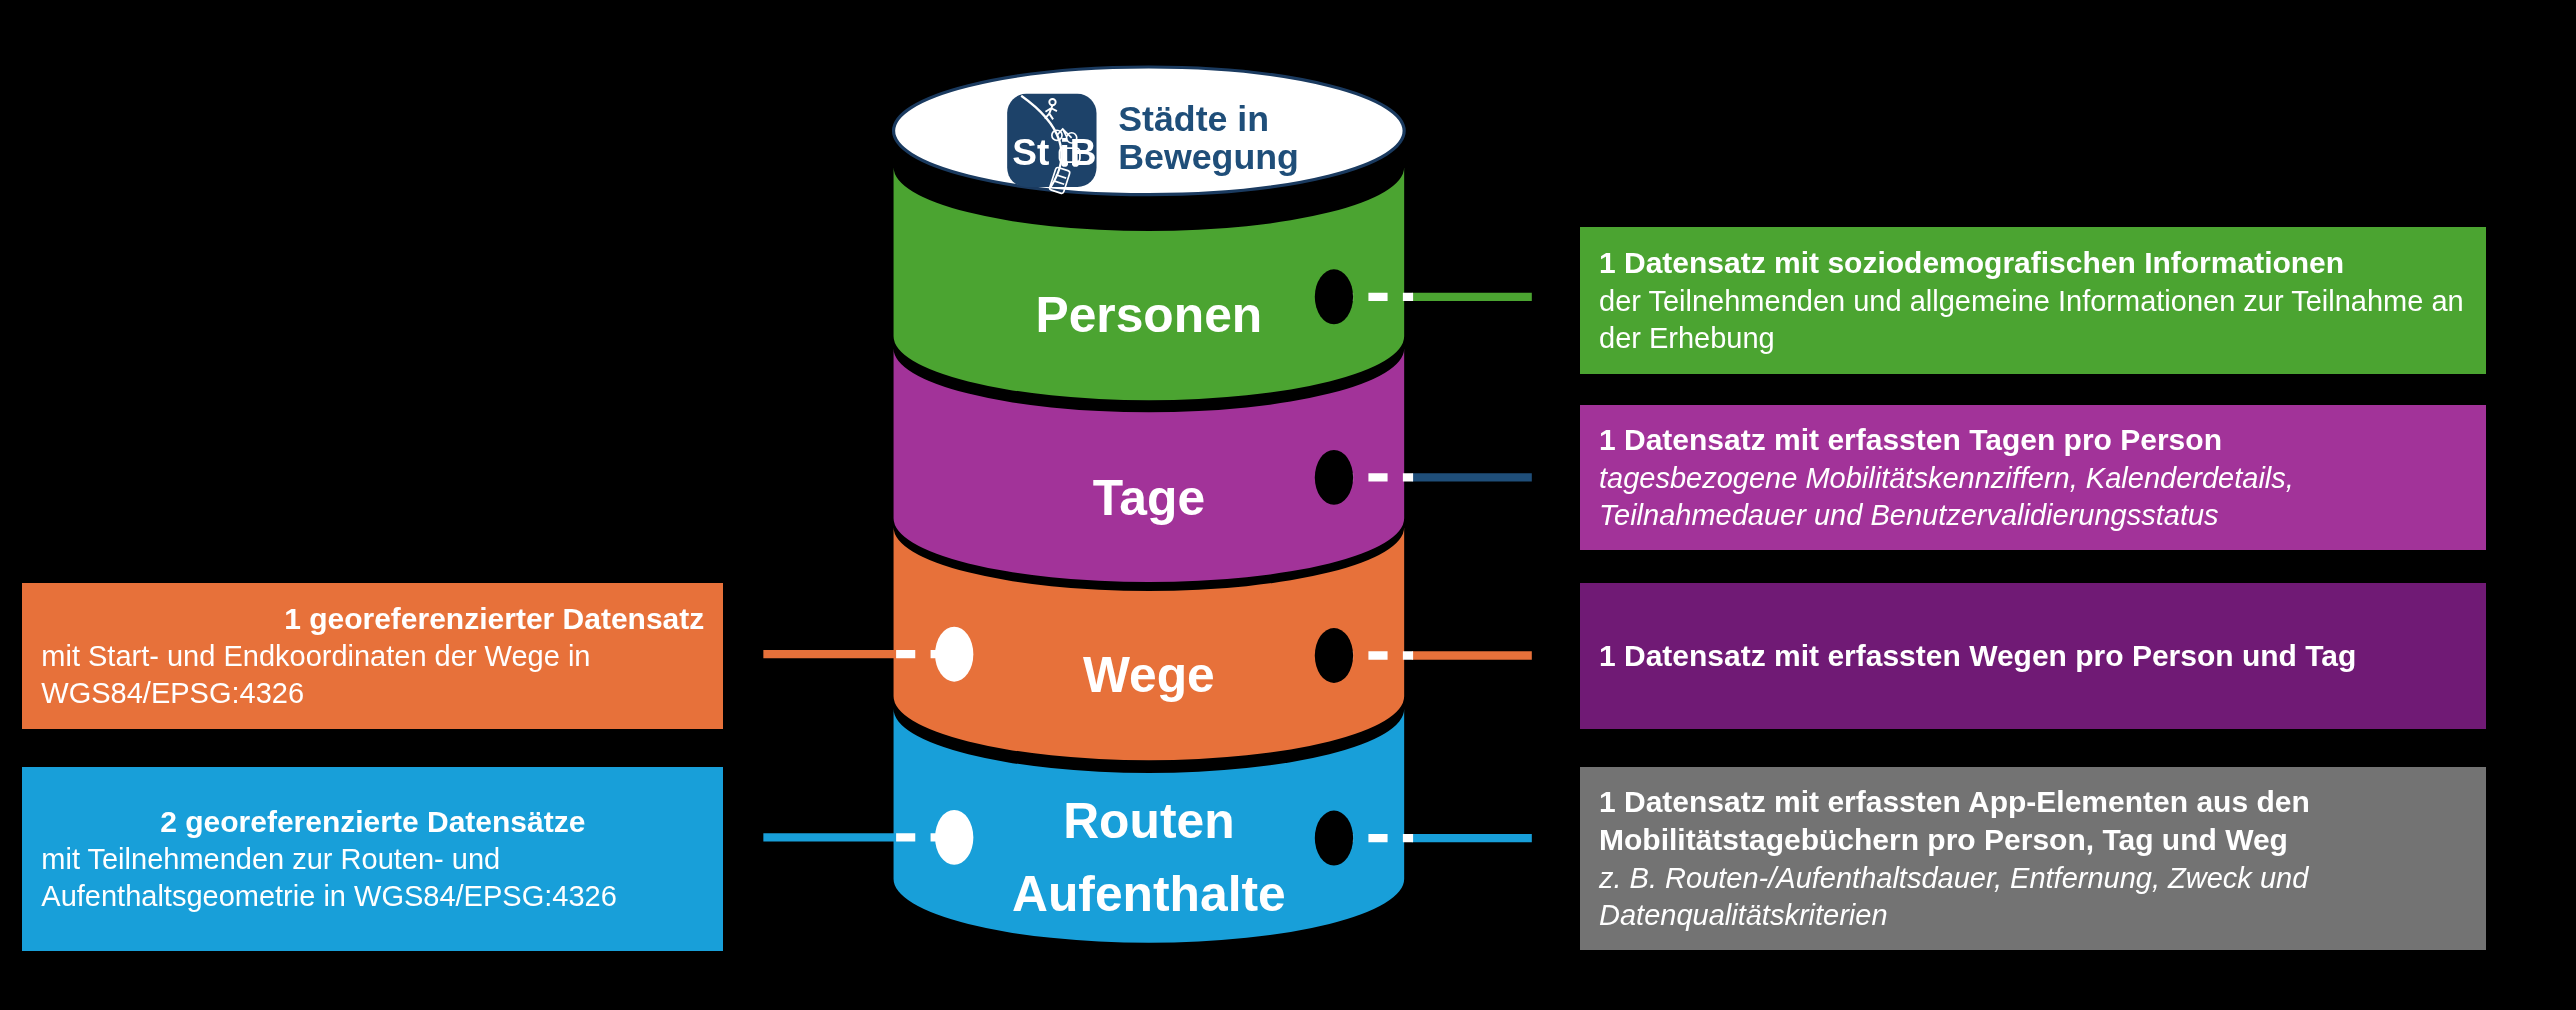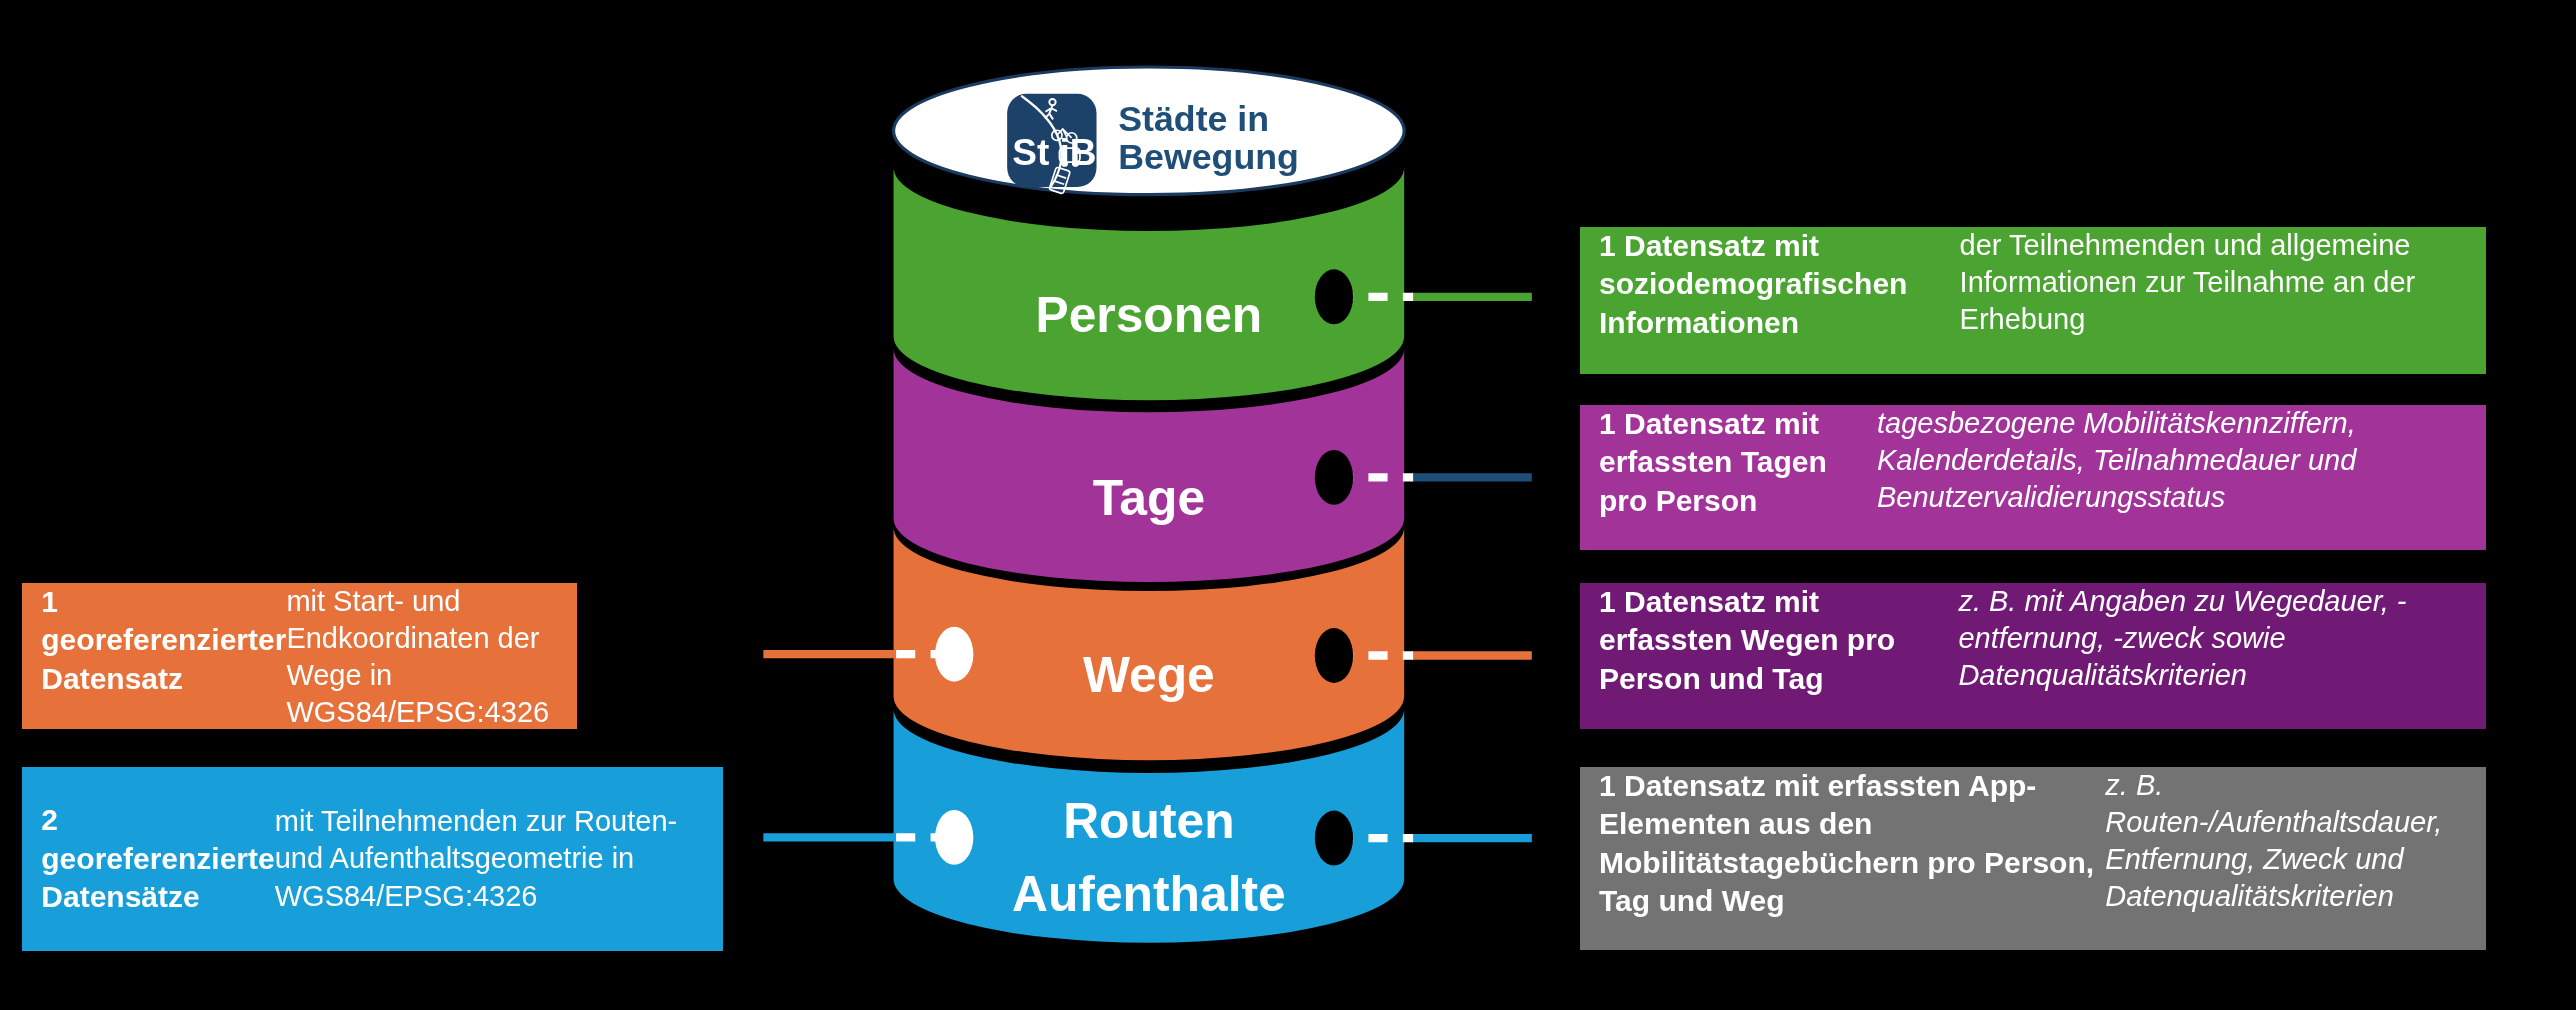--- a/index.html
+++ b/index.html
@@ -17,21 +17,21 @@
     font-family:"Liberation Sans",sans-serif;
     font-weight:bold;font-size:56px;
     dominant-baseline:central;
   }
   .logo-abbr{
     font-family:"Liberation Sans",sans-serif;
     font-weight:bold;font-size:58px;fill:#fff;
   }
   .callout{
     position:absolute;color:#fff;box-sizing:border-box;
-    display:flex;flex-direction:row;justify-content:center;
+    display:flex;flex-direction:column;justify-content:center;
     padding:0 19px;
   }
   .callout .title{font-weight:bold;font-size:30px;line-height:1.28;}
   .callout .body{font-size:29px;line-height:1.28;}
   .callout .body.italic{font-style:italic;}
 </style>
 </head>
 <body>
 
 <div class="stage">
@@ -101,21 +101,21 @@
     <ellipse cx="1495" cy="1025" rx="30" ry="43" fill="#FFFFFF"></ellipse>
     <ellipse cx="1495" cy="1312" rx="30" ry="43" fill="#FFFFFF"></ellipse>
 
     <text class="band-label" x="1800" y="494">Personen</text>
     <text class="band-label" x="1800" y="781">Tage</text>
     <text class="band-label" x="1800" y="1058">Wege</text>
     <text class="band-label" x="1800" y="1286">Routen</text>
     <text class="band-label" x="1800" y="1400">Aufenthalte</text>
   </svg>
 
-  <div class="callout" style="left: 22.3px; top: 583px; width: 555px; height: 146px; background-color: rgb(231, 113, 58);">
+  <div class="callout" style="left: 22.3px; top: 583px; width: 701px; height: 146px; background-color: rgb(231, 113, 58); align-items: flex-end;">
     <div class="title">1 georeferenzierter Datensatz</div>
     <div class="body">mit Start- und Endkoordinaten der Wege in WGS84/EPSG:4326</div>
   </div>
 
   <div class="callout" style="left: 22.3px; top: 767px; width: 701px; height: 184px; background-color: rgb(24, 159, 217); align-items: center;">
     <div class="title">2 georeferenzierte Datensätze</div>
     <div class="body">mit Teilnehmenden zur Routen- und Aufenthaltsgeometrie in WGS84/EPSG:4326</div>
   </div>
 
   <div class="callout" style="left: 1580px; top: 227px; width: 906px; height: 147px; background-color: rgb(75, 164, 49);">
@@ -123,21 +123,20 @@
     <div class="body">der Teilnehmenden und allgemeine Informationen zur Teilnahme an der Erhebung</div>
   </div>
 
   <div class="callout" style="left: 1580px; top: 405px; width: 906px; height: 145px; background-color: rgb(162, 51, 153);">
     <div class="title">1 Datensatz mit erfassten Tagen pro Person</div>
     <div class="body italic">tagesbezogene Mobilitätskennziffern, Kalenderdetails, Teilnahmedauer und Benutzervalidierungsstatus</div>
   </div>
 
   <div class="callout" style="left: 1580px; top: 583px; width: 906px; height: 146px; background-color: #701a75;">
     <div class="title">1 Datensatz mit erfassten Wegen pro Person und Tag</div>
-    <div class="body italic">z. B. mit Angaben zu Wegedauer, -entfernung, -zweck sowie Datenqualitätskriterien</div>
   </div>
 
   <div class="callout" style="left: 1580px; top: 767px; width: 906px; height: 183px; background-color: #737373;">
     <div class="title">1 Datensatz mit erfassten App-Elementen aus den Mobilitätstagebüchern pro Person, Tag und Weg</div>
     <div class="body italic">z. B. Routen-/Aufenthaltsdauer, Entfernung, Zweck und Datenqualitätskriterien</div>
   </div>
 
 </div>
 
 

